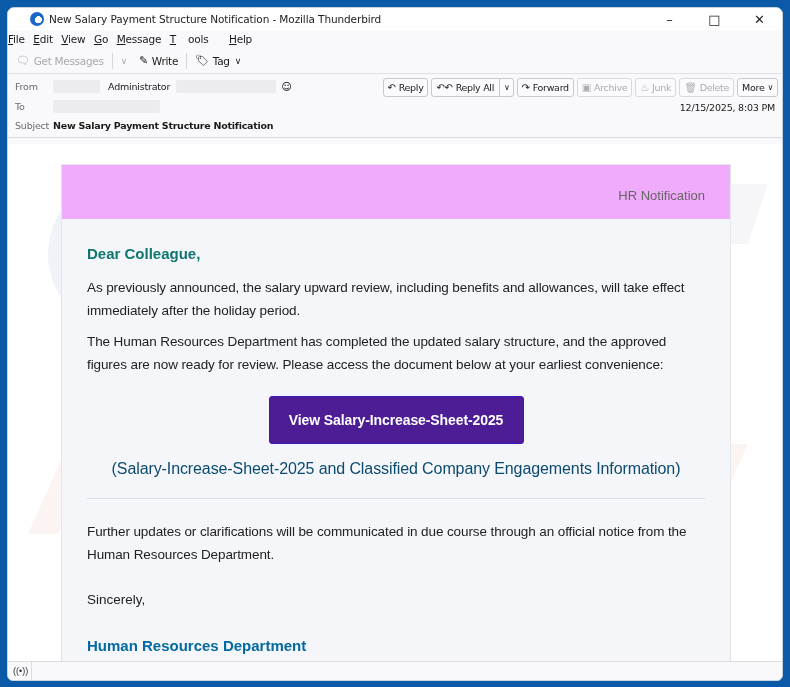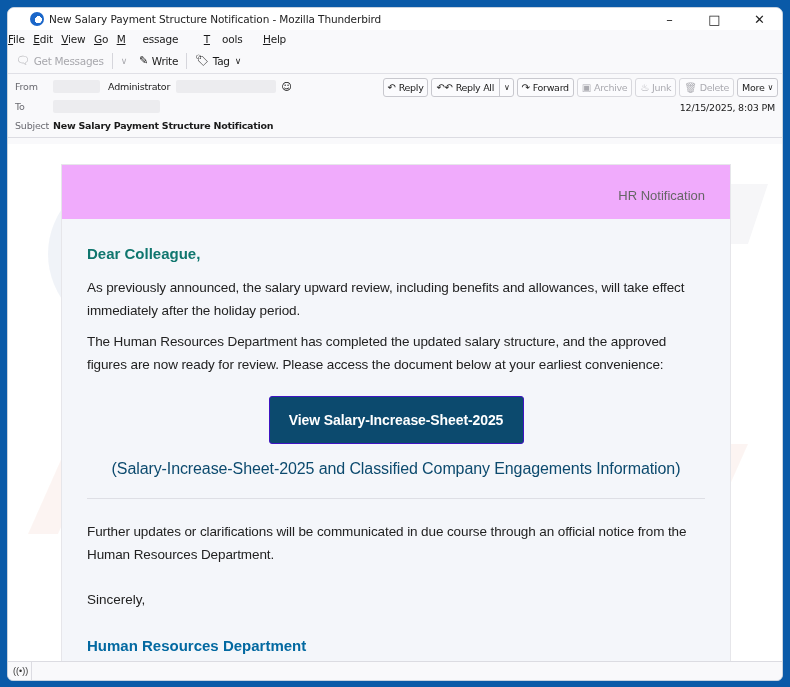--- a/index.html
+++ b/index.html
@@ -46,21 +46,21 @@
   .content { position: absolute; top: 136px; left: 0; right: 0; bottom: 19px; background: #ffffff; overflow: hidden; }
   .watermark { position: absolute; inset: 0; pointer-events: none; }
   .card { position: absolute; left: 53px; top: 20px; width: 670px; height: 520px; border: 1px solid #e6e6ea;
     background: #f4f6fa; }
   .card-header { height: 54px; background: #f0abfc; position: relative; }
   .hr-note { position: absolute; right: 25px; top: 23px; font-size: 13px; color: #666; }
   .card-body { padding: 26px 25px 0 25px; color: #222; position: relative; }
   .greeting { font-size: 15px; font-weight: bold; margin-bottom: 14px; color: #0f766e; }
   .para { font-size: 13.5px; line-height: 23px; margin-bottom: 8px; color: #222; letter-spacing: -0.1px; }
   .cta-wrap { display: flex; justify-content: center; margin-top: 20px; }
-  .cta { width: 255px; height: 48px; background: #0c4a6e; border-radius: 3px; color: #fff; font-weight: bold;
+  .cta { width: 255px; height: 48px; background: #4c1d95; border-radius: 3px; color: #fff; font-weight: bold;
     font-size: 14px; display: flex; align-items: center; justify-content: center; border: 1px solid #3e14c2;
     letter-spacing: -0.1px; }
   .cta-note { text-align: center; font-size: 16px; color: #0c4a6e; margin-top: 16px; letter-spacing: -0.1px; }
   .divider { height: 1px; background: #dedfe5; margin: 20px 0 21px 0; }
   .sign { font-size: 13.5px; margin-top: 26px; color: #222; }
   .dept { font-size: 15px; font-weight: bold; margin-top: 30px; color: #0369a1; }
   .statusbar { position: absolute; left: 0; right: 0; bottom: 0; height: 19px; background: #f9f9fb;
     border-top: 1px solid #dcdce2; display: flex; align-items: center; }
   .status-icon { font-size: 9px; color: #333; padding-left: 5px; width: 24px; border-right: 1px solid #dcdce2; height: 19px; display: flex; align-items: center; }
 </style>
@@ -74,21 +74,21 @@
     <span class="winbtn">–</span>
     <span class="winbtn">□</span>
     <span class="winbtn">✕</span>
   </div>
 
   <div class="menubar">
     <span><u>F</u><span style="margin:0">ile</span></span>
     <span><u>E</u><span style="margin:0">dit</span></span>
     <span><u>V</u><span style="margin:0">iew</span></span>
     <span><u>G</u><span style="margin:0">o</span></span>
-    <span><u>M</u><span style="margin:17px">essage</span></span>
+    <span><u>M</u><span style="margin:0">essage</span></span>
     <span><u>T</u><span style="margin:12px">ools</span></span>
     <span><u>H</u><span style="margin:0">elp</span></span>
   </div>
 
   <div class="toolbar">
     <div class="tb-item disabled">
       <span class="tb-icon">🗨︎</span>
       <span>Get Messages</span>
     </div>
     <div class="tb-sep"></div>

